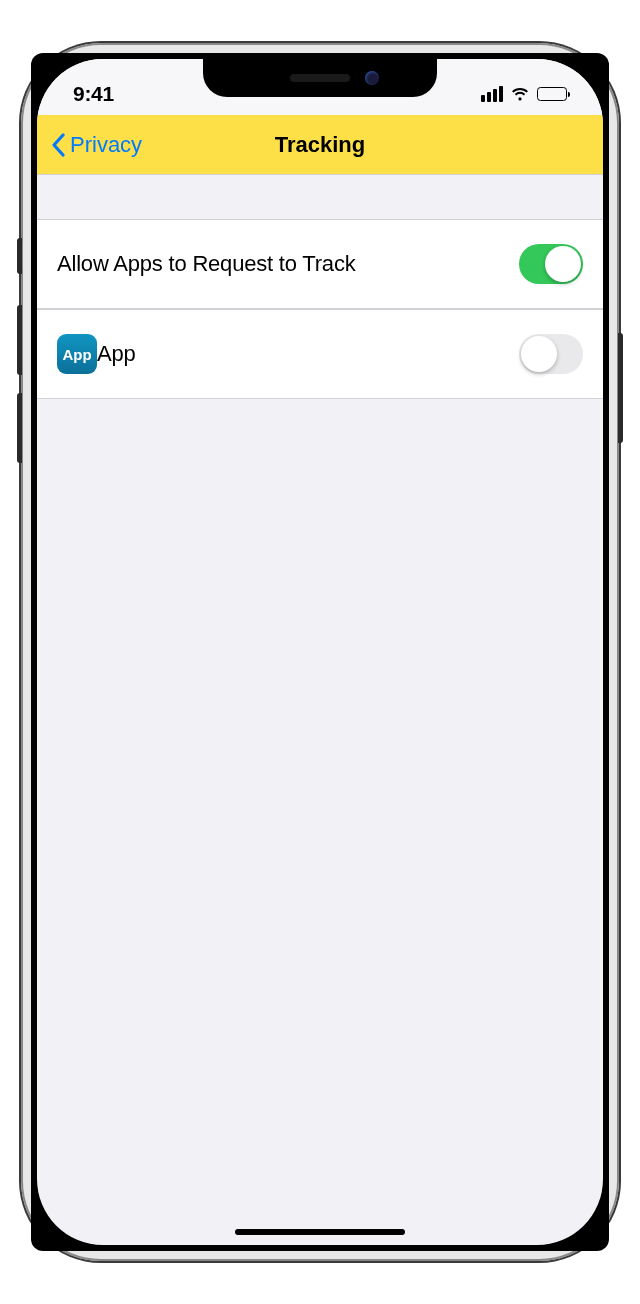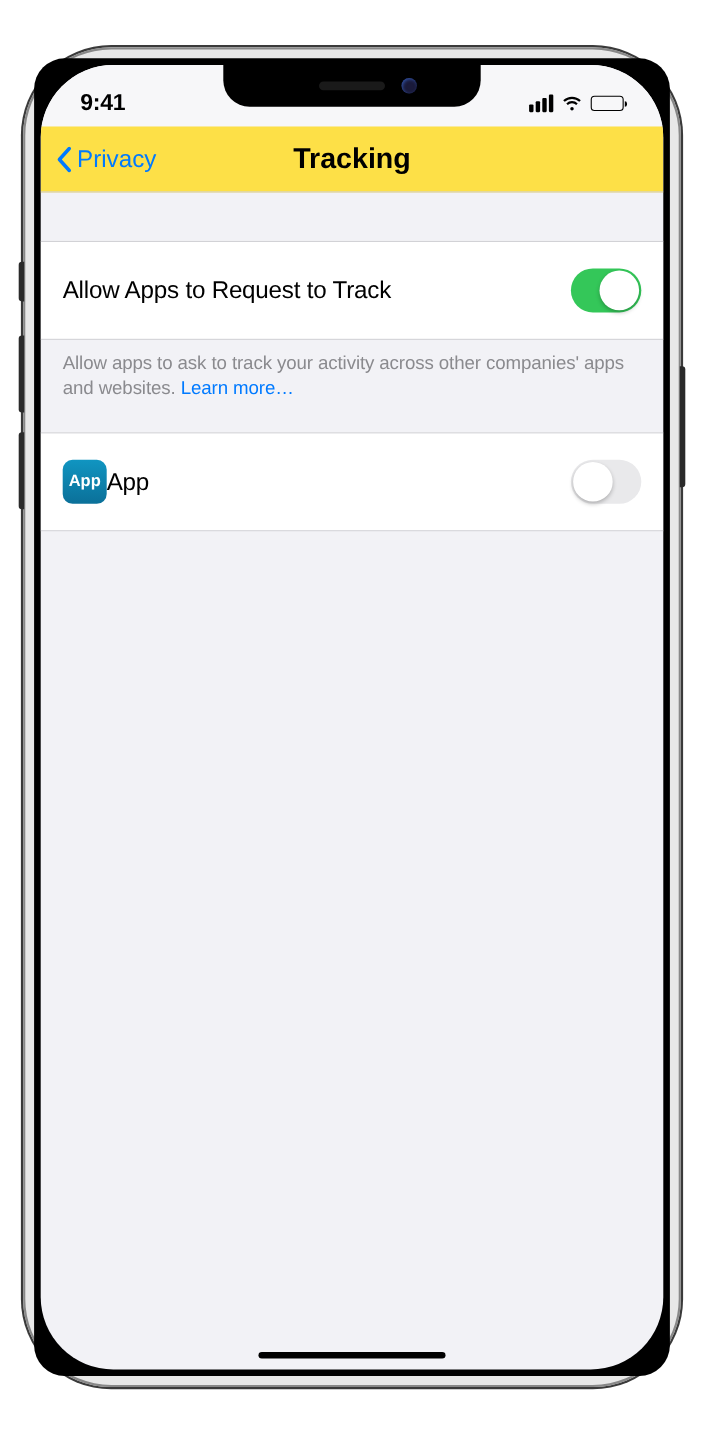--- a/index.html
+++ b/index.html
@@ -20,21 +20,21 @@
       background: #e8e8e8;
       border-radius: 80px;
       padding: 10px;
       position: relative;
       box-shadow: 0 0 0 2px #3a3a3a, inset 0 0 0 2px #888;
     }
     .phone-inner {
       width: 100%;
       height: 100%;
       background: #000;
-      border-radius: 28px;
+      border-radius: 12px;
       padding: 6px;
       position: relative;
     }
     .screen {
       width: 100%;
       height: 100%;
       background: #f2f2f6;
       border-radius: 66px;
       overflow: hidden;
       position: relative;
@@ -156,21 +156,21 @@
       align-items: center;
       color: #007aff;
       font-size: 22px;
     }
     .chevron-left {
       width: 15px;
       height: 24px;
       margin-right: 4px;
     }
     .nav-title {
-      font-size: 26px;
+      font-size: 22px;
       font-weight: 600;
       color: #000;
     }
     
     
     .content { }
     .spacer-top { height: 44px; }
     .cell {
       background: #fff;
       border-top: 1px solid #d2d2d6;
@@ -289,23 +289,20 @@
       <div class="content">
         <div class="spacer-top"></div>
 
         <div class="cell">
           <span class="cell-label">Allow Apps to Request to Track</span>
           <div class="switch on">
             <span class="switch-knob"></span>
           </div>
         </div>
 
-        <div class="section-footer">
-          <span>Allow apps to ask to track your activity across other companies' apps and websites. </span><a>Learn more…</a>
-        </div>
 
         <div class="cell">
           <div class="cell-left">
             <div class="app-icon">App</div>
             <span class="cell-label">App</span>
           </div>
           <div class="switch off">
             <span class="switch-knob"></span>
           </div>
         </div>

